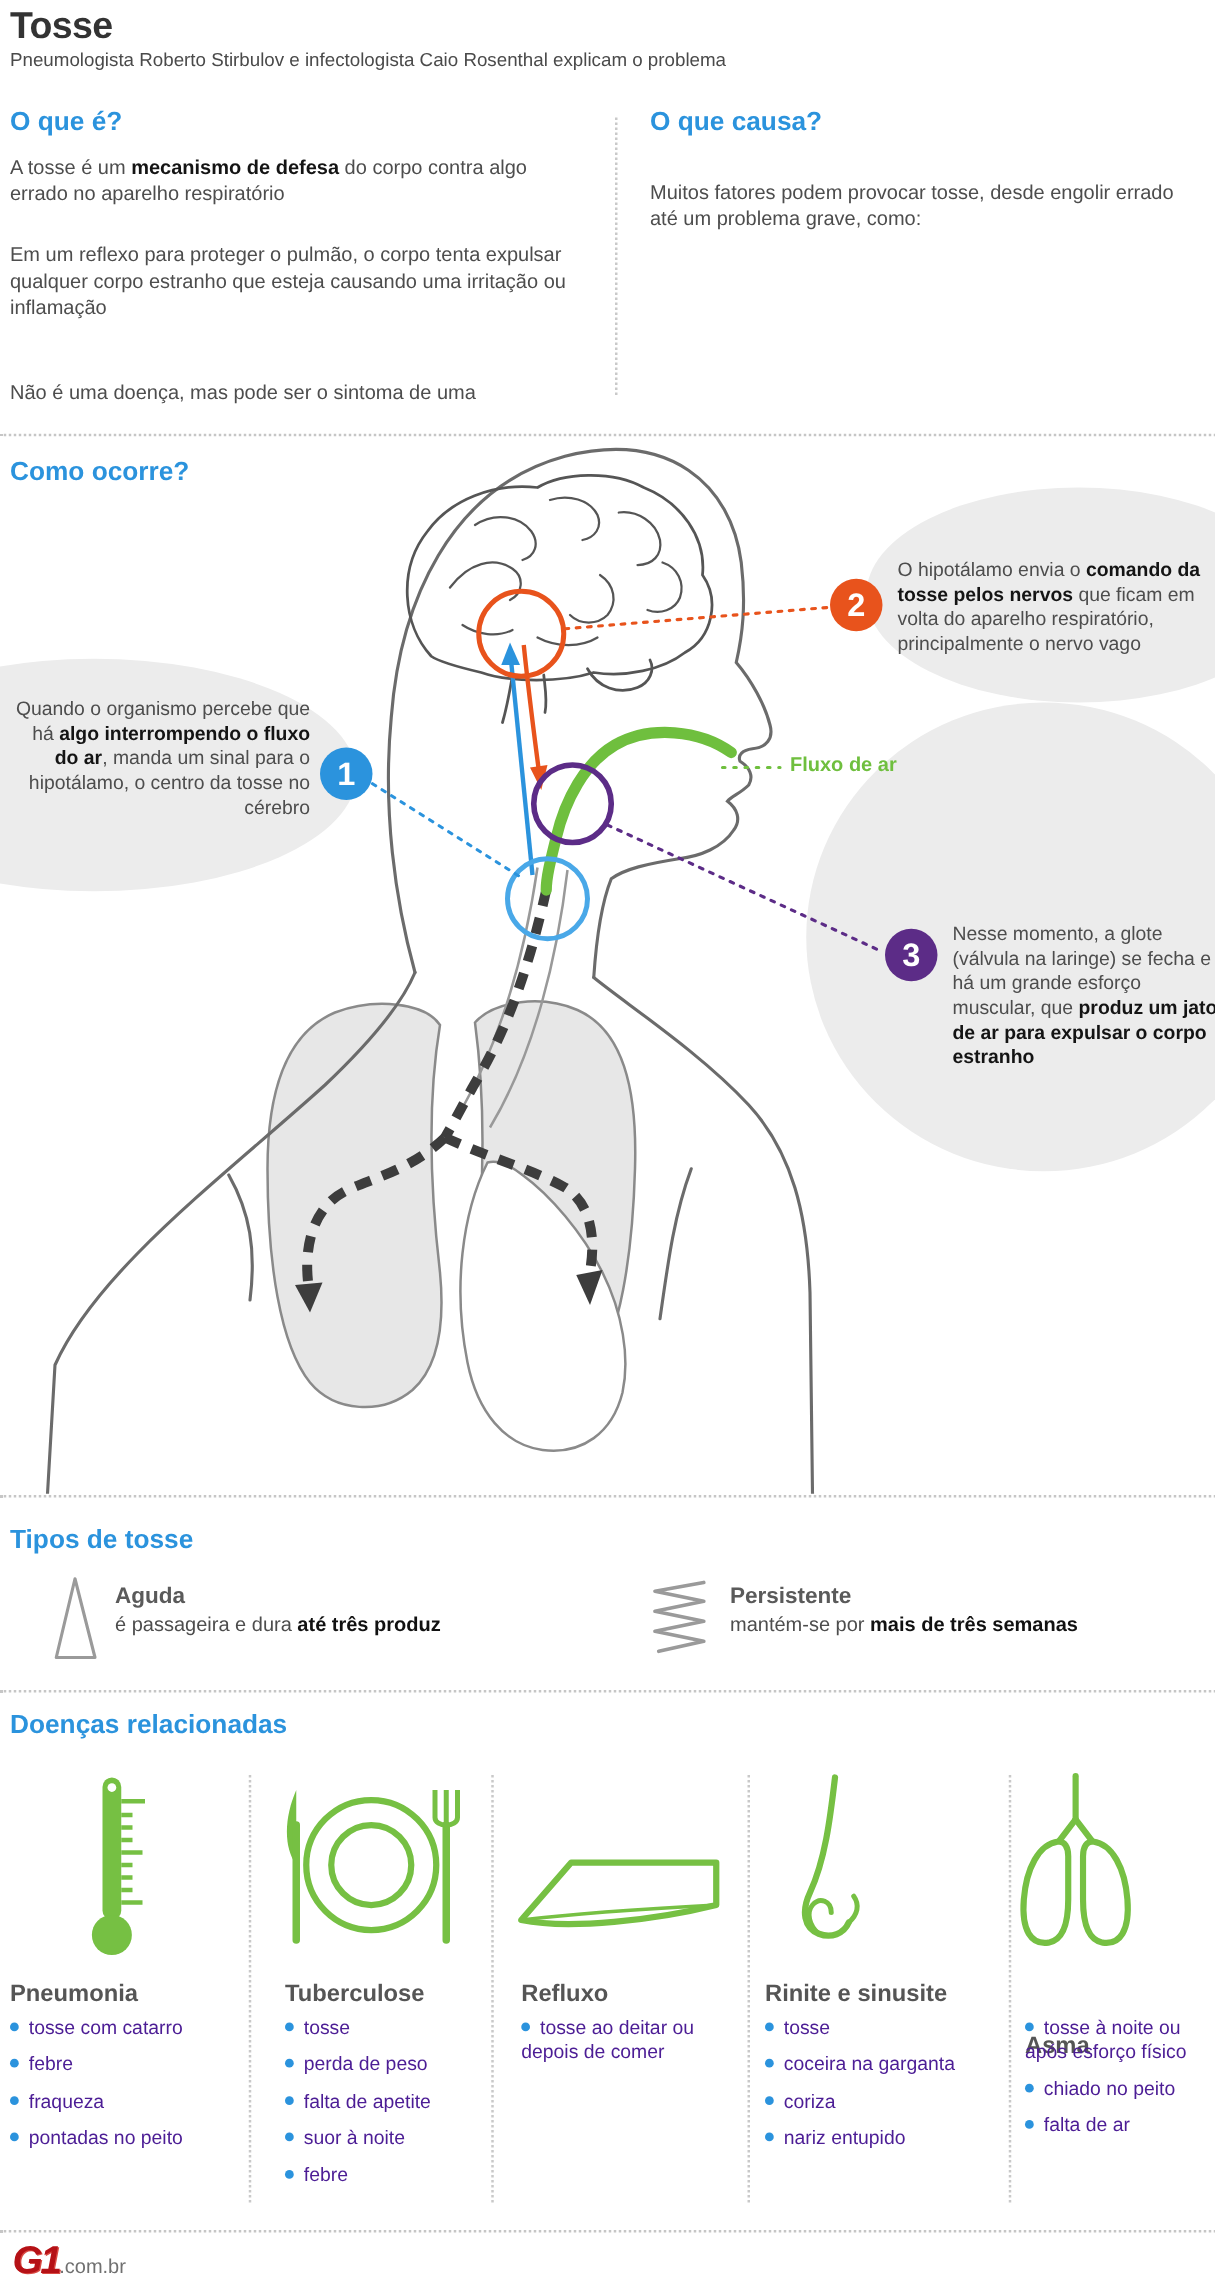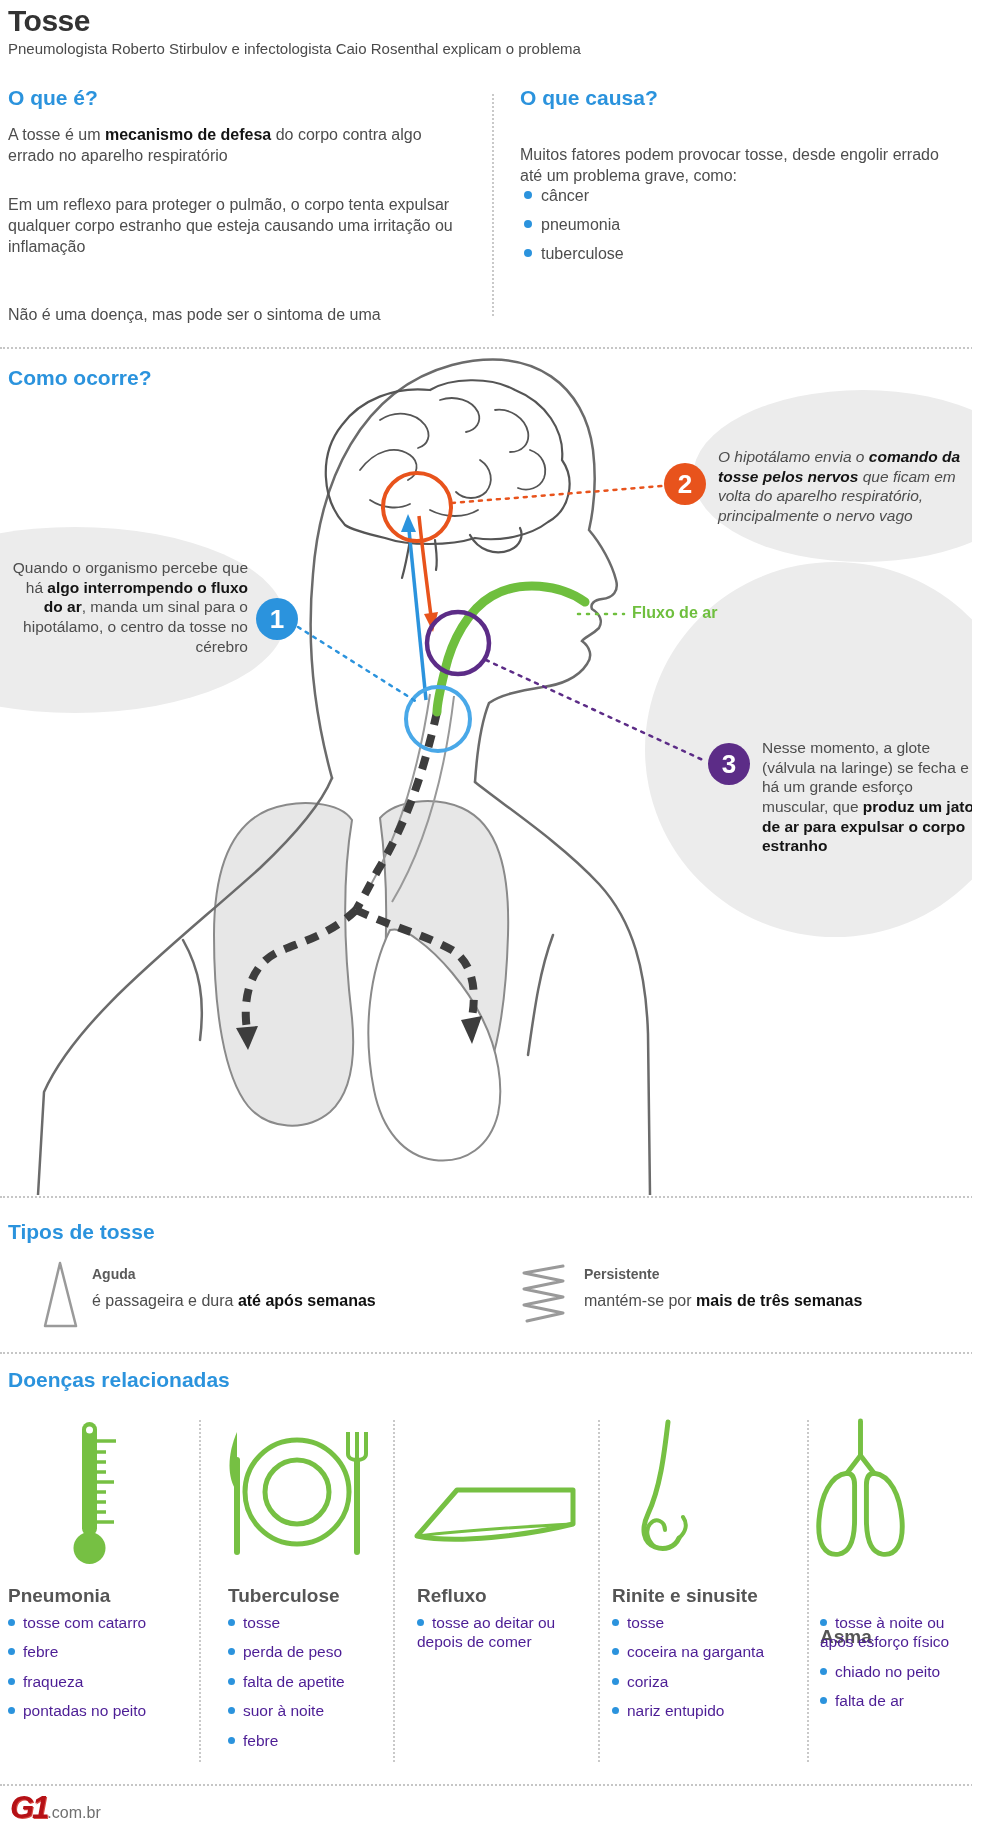--- a/index.html
+++ b/index.html
@@ -19,21 +19,21 @@
   .bubble{position:absolute;background:#ececec;border-radius:50%;z-index:1;}
   .dg{position:absolute;z-index:2;pointer-events:none;}
   .overlay{position:absolute;z-index:3;}
   .badge{position:absolute;z-index:4;width:42px;height:42px;border-radius:50%;color:#fff;
          font-size:26px;font-weight:bold;display:flex;align-items:center;justify-content:center;}
   .badge-1{background:#2b93dd;}
   .badge-2{background:#e8531c;}
   .badge-3{background:#5c2c87;}
   .step{font-size:15.5px;color:#4d4d4d;line-height:1.27;}
   .flux{font-size:16px;font-weight:bold;color:#6fbf3e;}
-  .tname{font-size:14px;font-weight:bold;color:#5a5a5a;}
+  .tname{font-size:18px;font-weight:bold;color:#5a5a5a;}
   .tdesc{font-size:16px;color:#4d4d4d;}
   .tdesc .b{font-weight:bold;color:#111;}
   .dname{font-size:19px;font-weight:bold;color:#555;}
   ul.symlist{list-style:none;margin:0;padding:0;}
   ul.symlist li{font-size:15.5px;color:#4c1d95;margin-bottom:10px;line-height:1.25;}
   ul.symlist .dot{width:7px;height:7px;margin-right:8px;}
   .g1logo{font-style:italic;font-weight:900;font-size:31px;color:#b51116;
           text-shadow:1px 1px 0 #d94a43;letter-spacing:-2px;}
   .combr{font-size:16px;color:#707070;}
 </style>
@@ -47,25 +47,20 @@
 
   <div class="abs sec-h" style="left:8px;top:86px;">O que é?</div>
   <p class="abs para" style="left:8px;top:108px;width:448px;"><span class="seg">A tosse é um </span><span class="seg b">mecanismo de defesa</span><span class="seg"> do corpo contra algo errado no aparelho respiratório</span></p>
   <p class="abs para" style="left:8px;top:178px;width:460px;">Em um reflexo para proteger o pulmão, o corpo tenta expulsar qualquer corpo estranho que esteja causando uma irritação ou inflamação</p>
   <p class="abs para" style="left:8px;top:288px;width:470px;">Não é uma doença, mas pode ser o sintoma de uma</p>
 
   <div class="abs vr-dot" style="left:492px;top:94px;height:222px;"></div>
 
   <div class="abs sec-h" style="left:520px;top:86px;">O que causa?</div>
   <p class="abs para" style="left:520px;top:128px;width:440px;">Muitos fatores podem provocar tosse, desde engolir errado até um problema grave, como:</p>
-  <ul class="abs blist" style="left:524px;top:186px;width:420px;">
-    <li><span class="dot"></span><span>câncer</span></li>
-    <li><span class="dot"></span><span>pneumonia</span></li>
-    <li><span class="dot"></span><span>tuberculose</span></li>
-  </ul>
 
   <div class="abs hr-dot" style="left:0;top:347px;width:984px;"></div>
 
   <div class="abs sec-h" style="left:8px;top:366px;">Como ocorre?</div>
 
   <div class="bubble" style="left:-135px;top:527px;width:420px;height:186px;"></div>
   <div class="bubble" style="left:693px;top:390px;width:340px;height:172px;"></div>
   <div class="bubble" style="left:645px;top:562px;width:380px;height:375px;"></div>
 
   <svg class="dg" style="left:0;top:350px;" width="984" height="845" viewBox="0 0 984 845">
@@ -130,34 +125,34 @@
       <path d="M 486 310 L 705 411" stroke="#5c2c87" stroke-width="2.5" stroke-dasharray="3 6"></path>
       <path d="M 578 264 L 624 264" stroke="#6fbf3e" stroke-width="2.5" stroke-dasharray="2 7"></path>
     </g>
   </svg>
 
   <div class="badge badge-1" style="left:256px;top:598px;">1</div>
   <div class="badge badge-2" style="left:664px;top:463px;">2</div>
   <div class="badge badge-3" style="left:708px;top:743px;">3</div>
 
   <p class="overlay step" style="left:8px;top:558px;width:240px;text-align:right;margin:0;"><span class="seg">Quando o organismo percebe que há </span><span class="seg b">algo interrompendo o fluxo do ar</span><span class="seg">, manda um sinal para o hipotálamo, o centro da tosse no cérebro</span></p>
-  <p class="overlay step" style="left:718px;top:447px;width:252px;margin:0;font-style:italic;"><span class="seg">O hipotálamo envia o </span><span class="seg b">comando da tosse pelos nervos</span><span class="seg"> que ficam em volta do aparelho respiratório, principalmente o nervo vago</span></p>
+  <p class="overlay step" style="left:718px;top:447px;width:252px;margin:0;"><span class="seg">O hipotálamo envia o </span><span class="seg b">comando da tosse pelos nervos</span><span class="seg"> que ficam em volta do aparelho respiratório, principalmente o nervo vago</span></p>
   <p class="overlay step" style="left:762px;top:738px;width:218px;margin:0;"><span class="seg">Nesse momento, a glote (válvula na laringe) se fecha e há um grande esforço muscular, que </span><span class="seg b">produz um jato de ar para expulsar o corpo estranho</span></p>
 
   <div class="overlay flux" style="left:632px;top:604px;">Fluxo de ar</div>
 
   <div class="abs hr-dot" style="left:0;top:1196px;width:984px;"></div>
 
   <div class="abs sec-h" style="left:8px;top:1220px;">Tipos de tosse</div>
 
   <svg class="abs" style="left:42px;top:1260px;" width="38" height="70" viewBox="0 0 38 70">
     <polygon points="18,3 34,66 3,66" fill="none" stroke="#9a9a9a" stroke-width="2.5" stroke-linejoin="round"></polygon>
   </svg>
   <div class="abs tname" style="left:92px;top:1266px;">Aguda</div>
-  <div class="abs tdesc" style="left:92px;top:1292px;width:350px;"><span>é passageira e dura </span><span class="b">até após semanas</span></div>
+  <div class="abs tdesc" style="left:92px;top:1292px;width:350px;"><span>é passageira e dura </span><span class="b">até três produz</span></div>
 
   <svg class="abs" style="left:516px;top:1260px;" width="52" height="70" viewBox="0 0 52 70">
     <polyline points="47,6 8,13 47,21 8,29 47,37 8,45 47,53 11,61" fill="none" stroke="#9a9a9a" stroke-width="3" stroke-linejoin="round" stroke-linecap="round"></polyline>
   </svg>
   <div class="abs tname" style="left:584px;top:1266px;">Persistente</div>
   <div class="abs tdesc" style="left:584px;top:1292px;width:390px;"><span>mantém-se por </span><span class="b">mais de três semanas</span></div>
 
   <div class="abs hr-dot" style="left:0;top:1352px;width:984px;"></div>
 
   <div class="abs sec-h" style="left:8px;top:1368px;">Doenças relacionadas</div>

